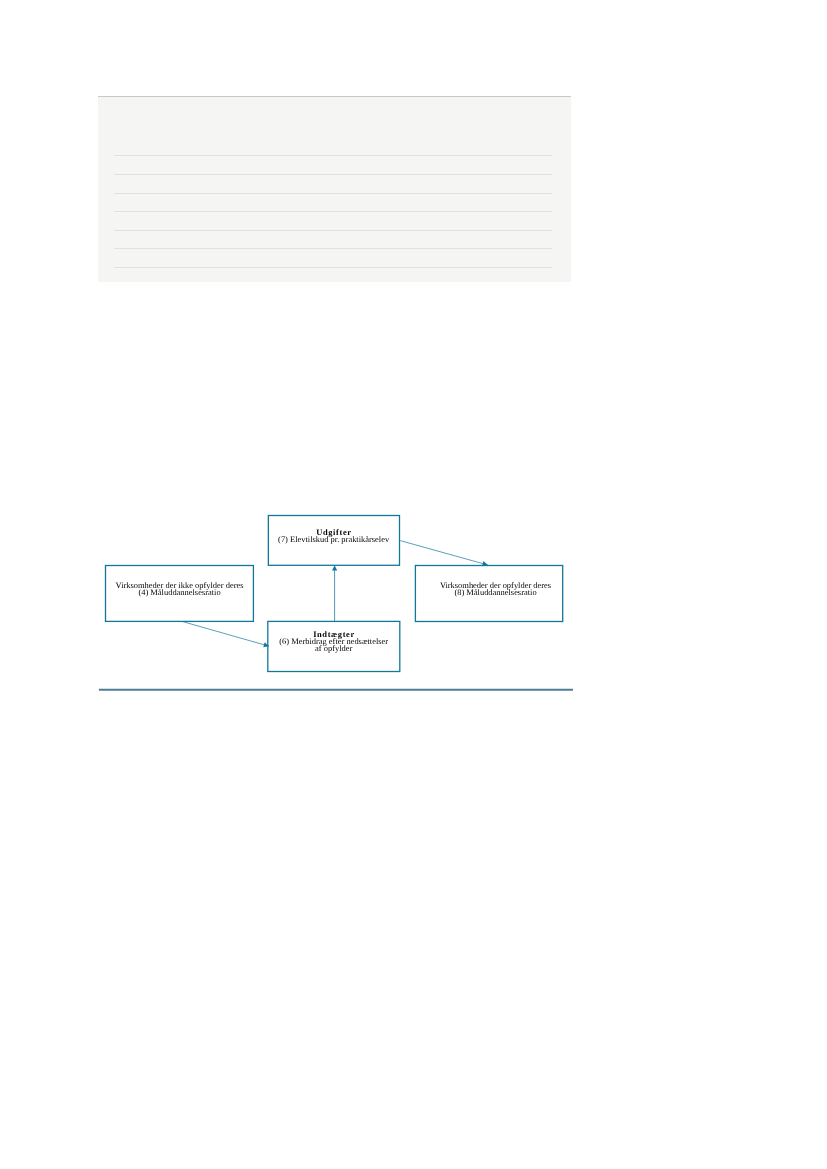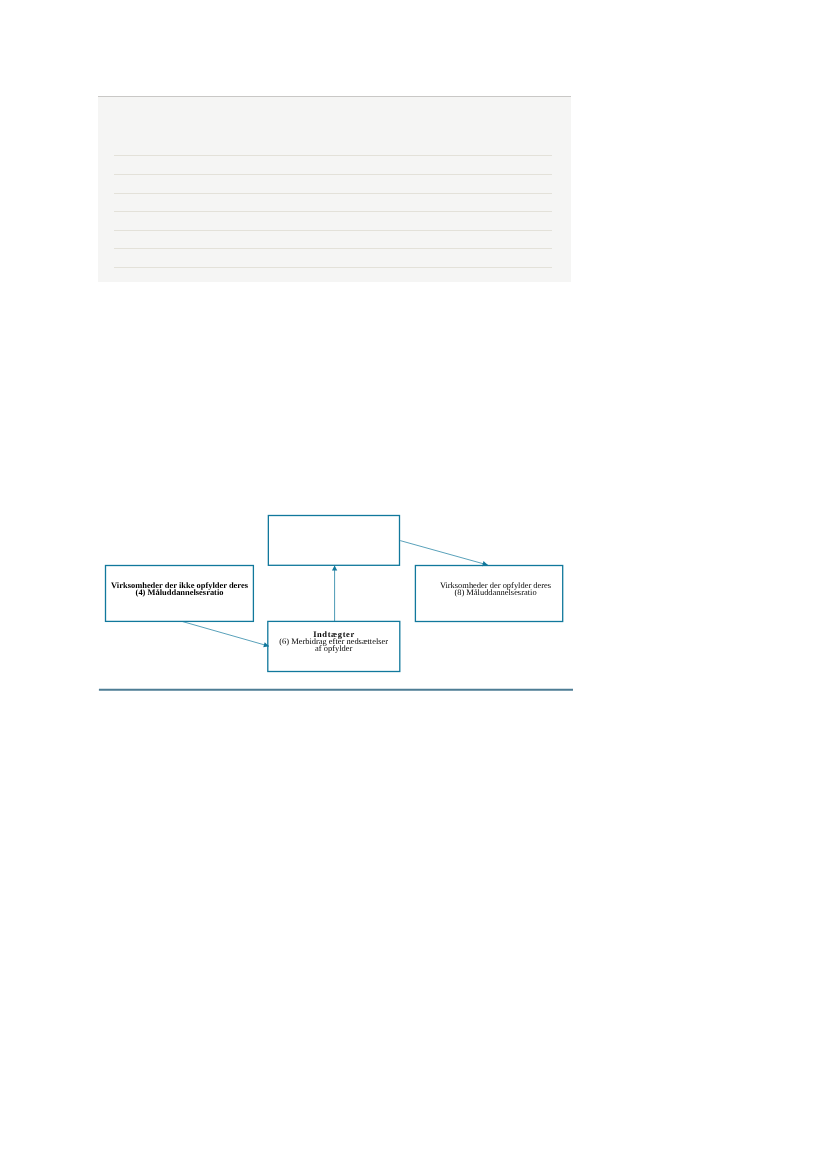--- a/index.html
+++ b/index.html
@@ -55,21 +55,21 @@
     background: transparent;
     font-size: 8.45px;
     line-height: 7.2px;
     text-align: center;
   }
   .dbox .t { display: block; width: 100%; white-space: nowrap; transform: translateZ(0); }
   .dbox .bold { font-weight: bold; letter-spacing: 0.62px; }
   .dbox .bold::after { content: ""; margin-left: -0.62px; display: inline-block; }
 
   .box-udgifter { left: 267.8px; top: 515.4px; width: 131.7px; height: 49.9px; padding-top: 13.6px; }
-  .box-ikke     { left: 105.4px; top: 565.1px; width: 148.3px; height: 56.4px; padding-top: 17.0px; font-weight: bold; }
+  .box-ikke     { left: 105.4px; top: 565.1px; width: 148.3px; height: 56.4px; padding-top: 17.0px; }
   .box-opfylder { left: 415.0px; top: 565.3px; width: 161px; height: 56.3px; padding-top: 16.3px; }
   .box-indt     { left: 267.6px; top: 621.2px; width: 132.2px; height: 65px; padding-top: 9.5px; }
 
 </style>
 </head>
 <body>
 
 <div class="page">
   <div class="data-table" style="background: rgb(245, 245, 244); border-top-color: rgb(201, 200, 198);">
     <div class="table-rows">
@@ -101,20 +101,24 @@
     <g>
         <line x1="400.2" y1="540.6" x2="487.8" y2="565" stroke="#11789c" stroke-width="0.7" marker-end="url(#ah)"></line>
         <line x1="182" y1="621.4" x2="269" y2="646.2" stroke="#11789c" stroke-width="0.7" marker-end="url(#ah)"></line>
         <line x1="334.6" y1="621.2" x2="334.6" y2="565.6" stroke="#11789c" stroke-width="0.75" marker-end="url(#ahv)"></line>
       </g>
     <g>
         <line x1="98.9" y1="689.7" x2="573" y2="689.7" stroke="#4e7d95" stroke-width="1.9"></line>
       </g>
   </svg>
 
+  <div class="dbox box-udgifter">
+    <span class="t bold">Udgifter</span>
+    <span class="t">(7) Elevtilskud pr. praktikårselev</span>
+  </div>
 
   <div class="dbox box-ikke">
     <span class="t">Virksomheder der ikke opfylder deres</span>
     <span class="t">(4) Måluddannelsesratio</span>
   </div>
 
   <div class="dbox box-opfylder">
     <span class="t">Virksomheder der opfylder deres</span>
     <span class="t">(8) Måluddannelsesratio</span>
   </div>

